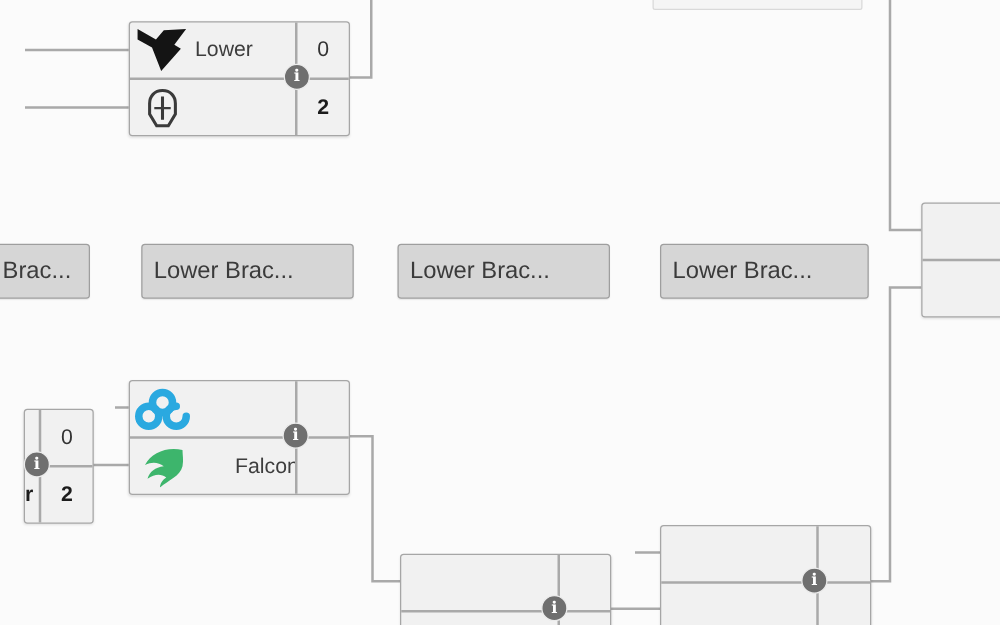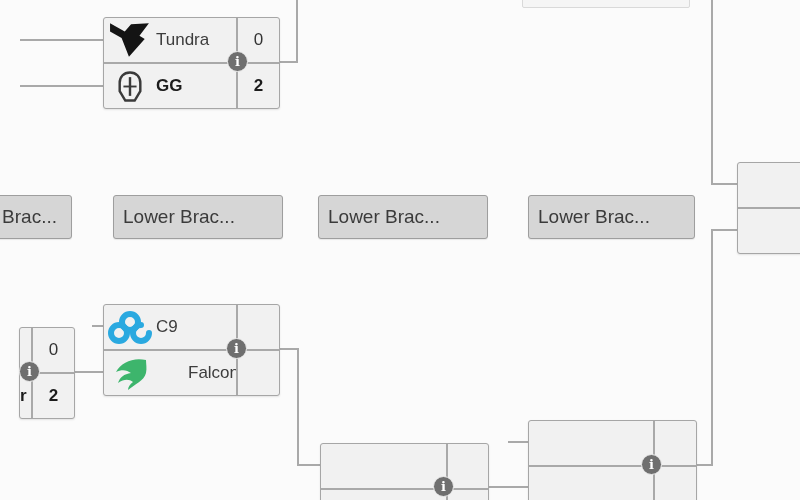--- a/index.html
+++ b/index.html
@@ -86,48 +86,46 @@
     </div>
   </div>
 
   <div class="match" style="left:103px;top:17px;width:175px;">
     <div class="trow">
       <span class="tlogo">
         <svg width="42" height="36" viewBox="0 0 40 34">
           <path d="M1 1 L15 9 L21 2 L38 1 L29 13 L34 16 L19 33 L12 15 L1 9 Z" fill="#141414"></path>
         </svg>
       </span>
-      <span class="tname" style="max-width:58px;">Tundra</span>
+      <span class="tname" style="max-width:58px;">Lower</span>
       <span class="tscore">0</span>
     </div>
     <div class="trow winner">
       <span class="tlogo">
         <svg width="30" height="33" viewBox="0 0 32 34">
           <path d="M16 2c-7 0-11 5-11 11v9l6 10h10l6-10v-9c0-6-4-11-11-11z" fill="none" stroke="#3a3a3a" stroke-width="2.6"></path>
           <path d="M16 7v20" stroke="#3a3a3a" stroke-width="2.6" fill="none"></path>
           <path d="M9 17h14" stroke="#3a3a3a" stroke-width="2" fill="none"></path>
         </svg>
       </span>
-      <span class="tname">GG</span>
       <span class="tscore">2</span>
     </div>
   </div>
 
   <div class="match" style="left:103px;top:304px;width:175px;">
     <div class="trow">
       <span class="tlogo">
         <svg width="48" height="36" viewBox="0 0 48 36">
           <g fill="none" stroke="#2aa9e0" stroke-width="6" stroke-linecap="round">
             <circle cx="13" cy="24" r="8"></circle>
             <circle cx="24" cy="13" r="8"></circle>
             <path d="M43 24a8 8 0 1 1 -8 -8"></path>
           </g>
         </svg>
       </span>
-      <span class="tname">C9</span>
       <span class="tscore"></span>
     </div>
     <div class="trow">
       <span class="tlogo">
         <svg width="36" height="33" viewBox="0 0 36 33">
           <path fill="#3db56c" d="M34 3 C22 0 9 5 4 15 c6-3 11-2 15 1 -7 1 -11 4 -13 10 6-4 11-4 15-1 -3 2 -5 5 -5 8 7-6 16-9 18-17 1-5 0-9 0-13z"></path>
         </svg>
       </span>
       <span class="tname" style="max-width:62px;margin-left:32px;">Falcon</span>
       <span class="tscore"></span>

